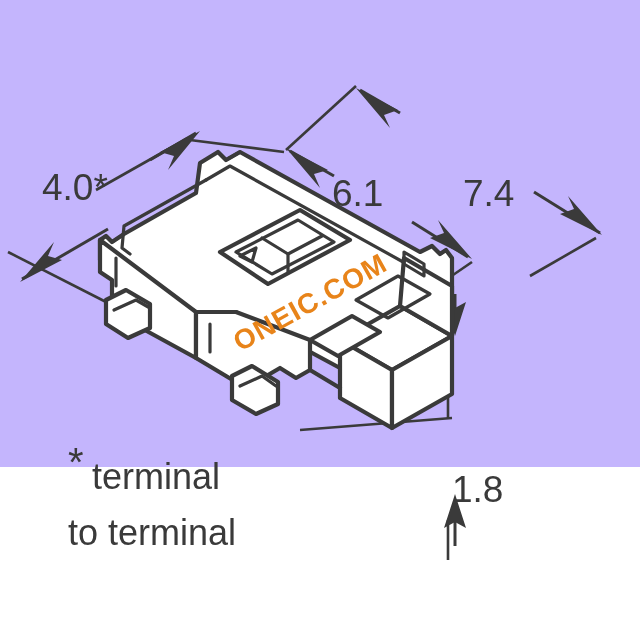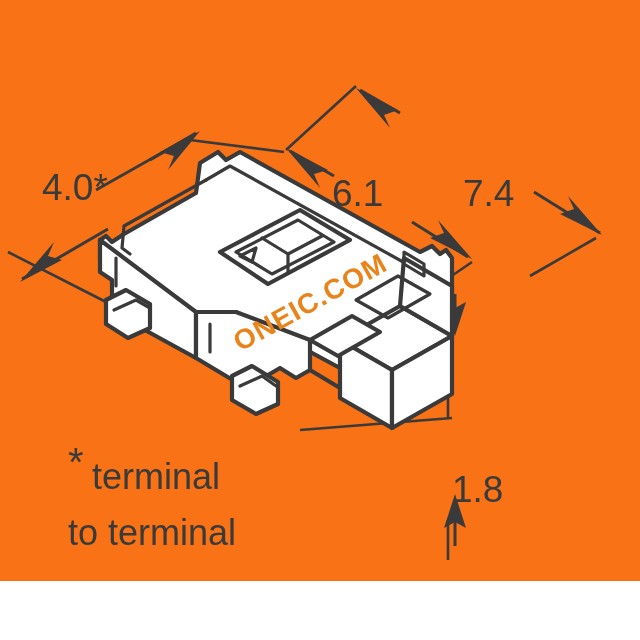--- a/index.html
+++ b/index.html
@@ -10,22 +10,22 @@
   }
   body {
     width: 640px;
     height: 640px;
     overflow: hidden;
     font-family: "Liberation Sans", sans-serif;
   }
   #drawing-root {
     position: relative;
     width: 640px;
-    height: 581px;
-    background: #f97316;
+    height: 467px;
+    background: #c4b5fd;
   }
   svg#outline-drawing {
     position: absolute;
     left: 0;
     top: 0;
     width: 640px;
     height: 640px;
     display: block;
   }
   .dim-text {

